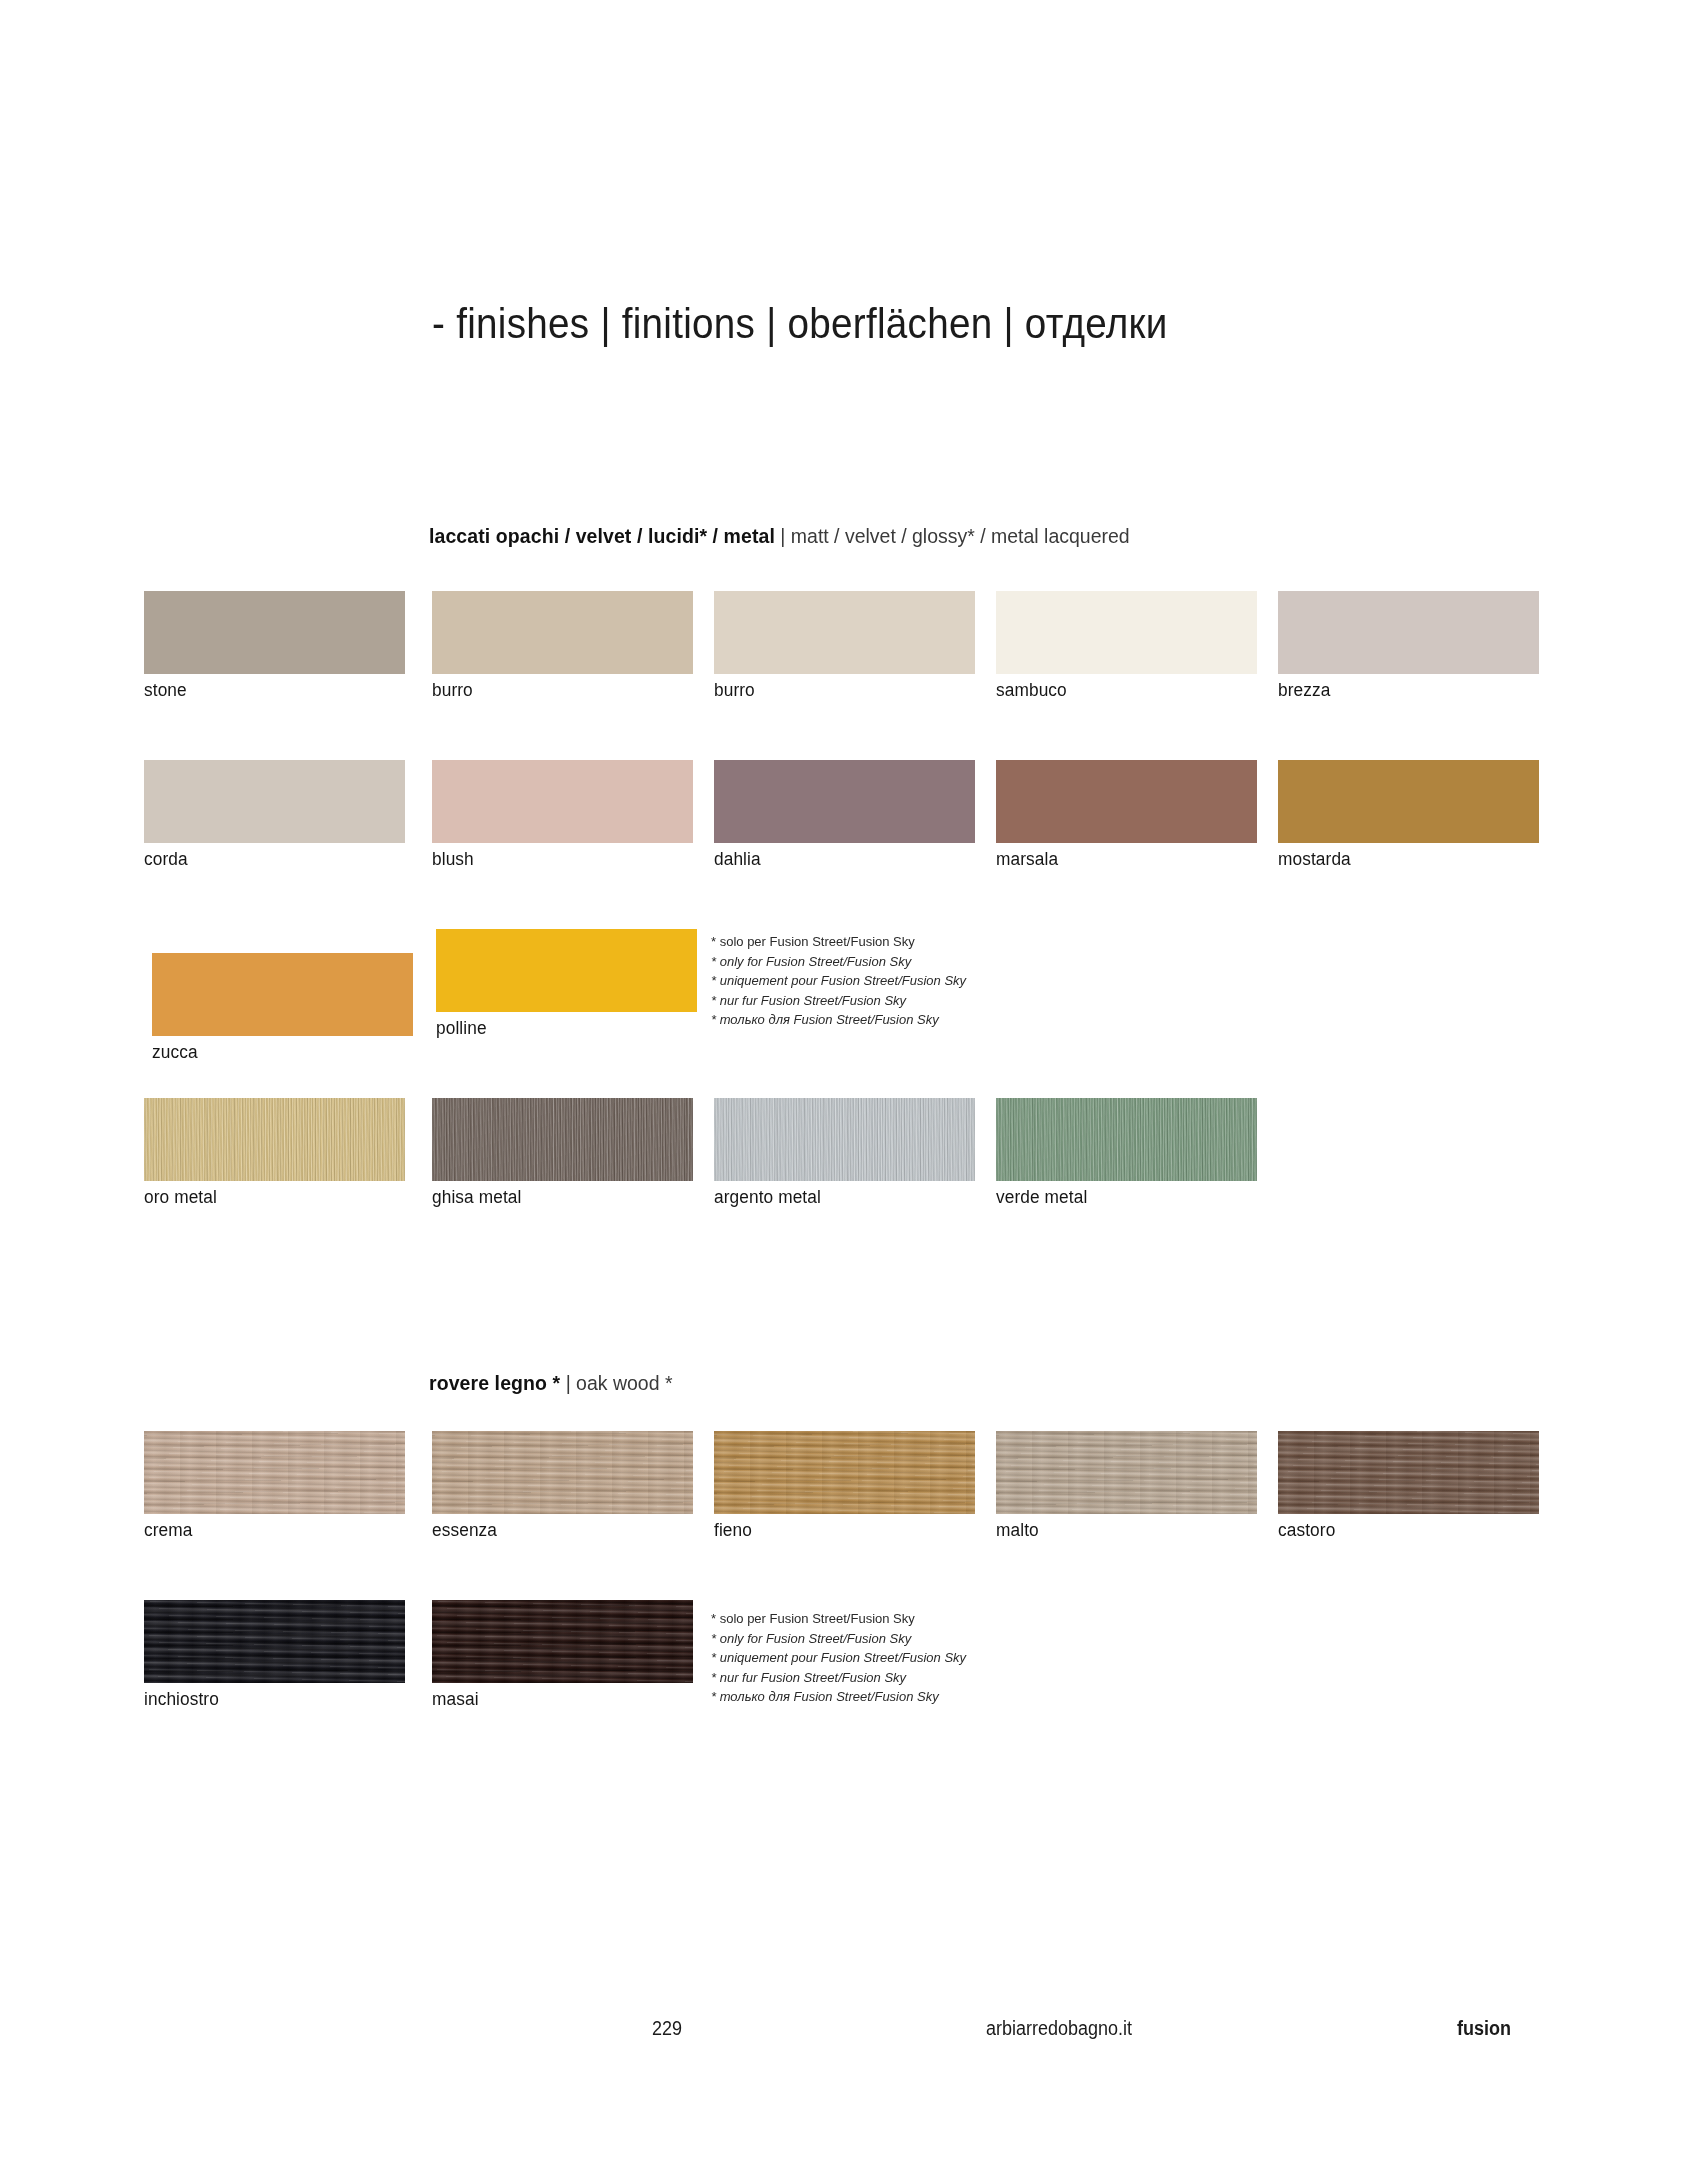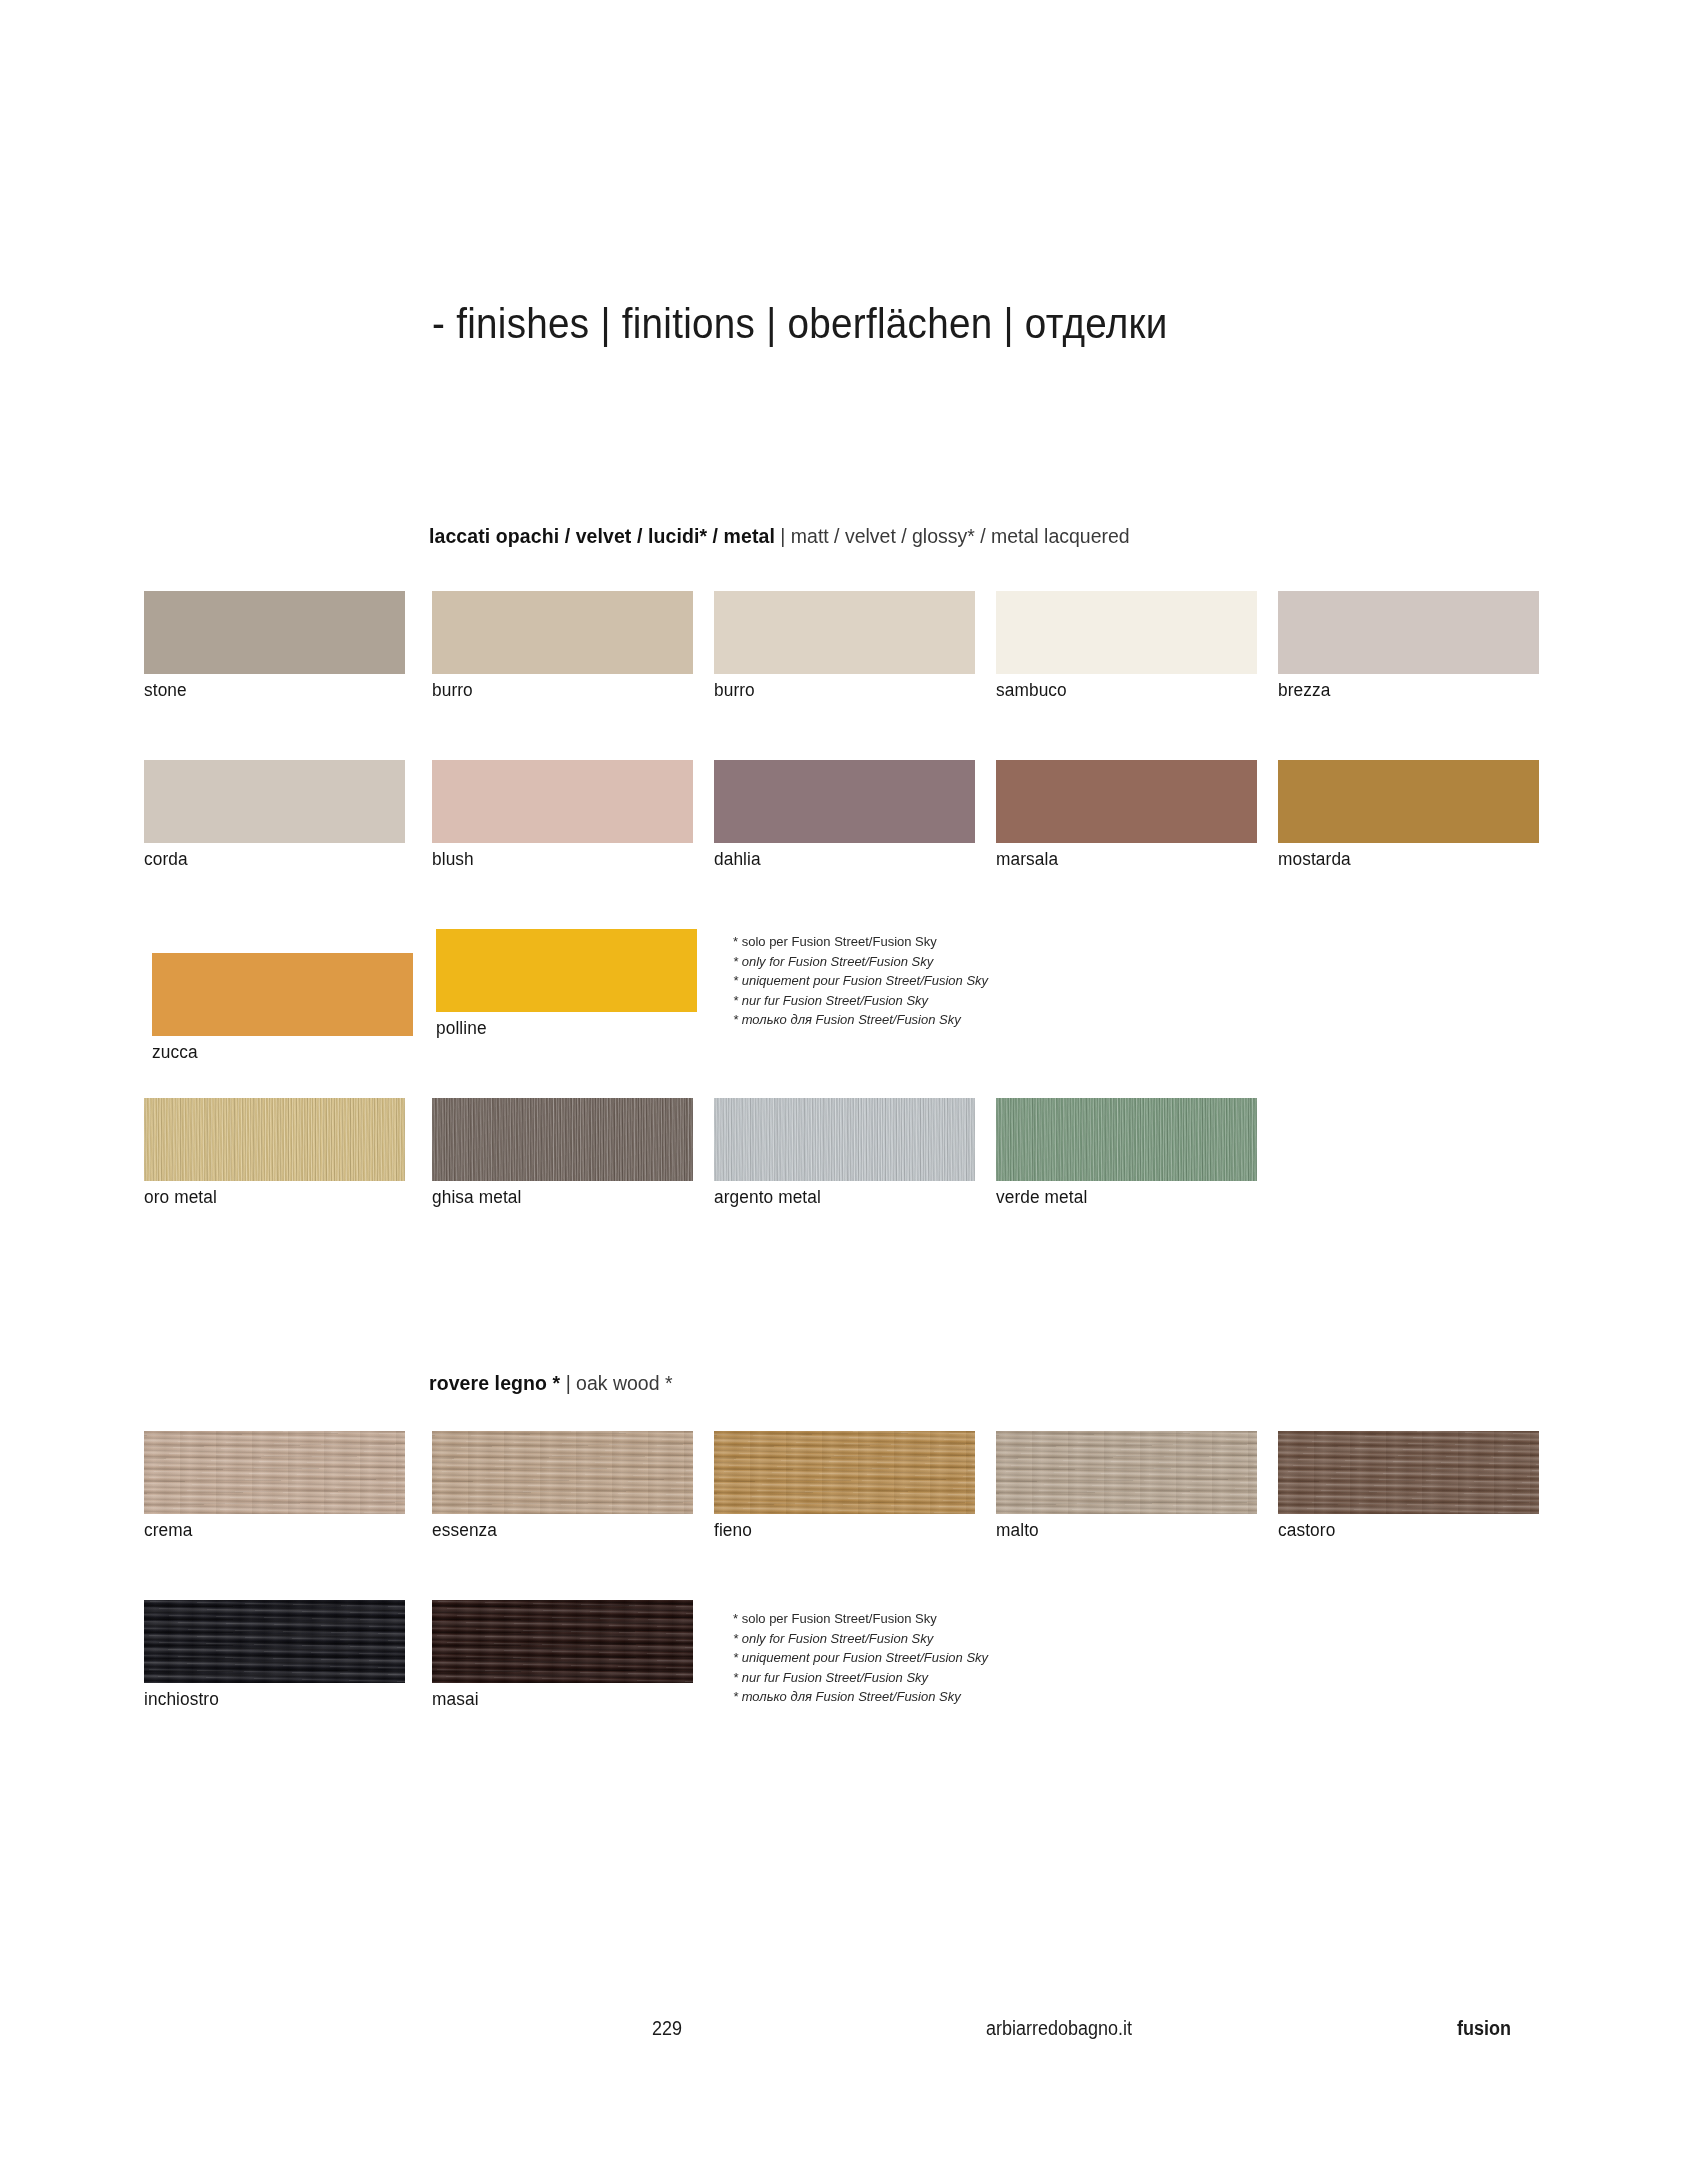--- a/index.html
+++ b/index.html
@@ -141,21 +141,20 @@
   }
 
   
   .footnote {
     position: absolute;
     font-size: 13px;
     line-height: 19.5px;
     color: #2a2a2a;
     white-space: nowrap;
     font-weight: 400;
-    margin-left: 22px;
   }
   .footnote .it { font-style: italic; }
   #footnote-lacquer { left: 711px; top: 932px; }
   #footnote-wood    { left: 711px; top: 1609px; }
 
   
   .footer-item {
     position: absolute;
     top: 2017px;
     font-size: 20px;

